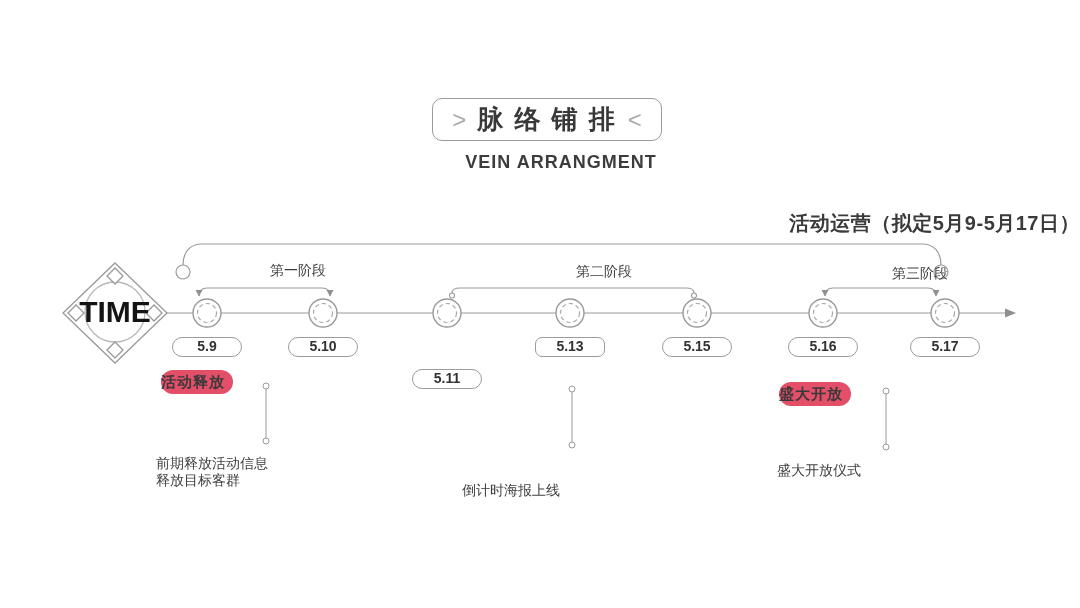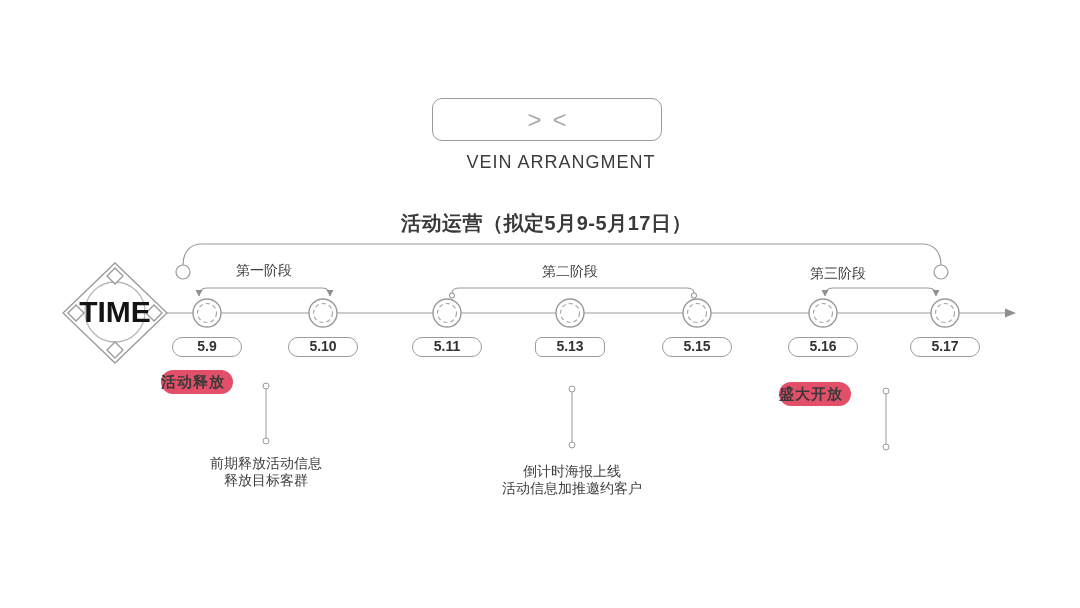--- a/index.html
+++ b/index.html
@@ -14,48 +14,48 @@
     position:absolute; left:432px; top:98px; width:230px; height:43px;
     border:1.5px solid #9b9b9b; border-radius:10px;
     display:flex; align-items:center; justify-content:center; gap:11px;
     background:#fff;
   }
   .title-decor { font-size:24px; color:#a9a9a9; font-weight:400; line-height:1; }
   .title-text  { font-size:26px; font-weight:700; color:#383838; letter-spacing:2px; white-space:nowrap; }
 
   .subtitle {
     position:absolute; left:0; right:0; top:152px; text-align:center;
-    font-size:18px; font-weight:400; color:#3c3c3c; letter-spacing:1px;padding-left:42px;
+    font-size:18px; font-weight:700; color:#3c3c3c; letter-spacing:1px;padding-left:42px;
   }
   .section-header {
-    position:absolute; left:13px; right:0; top:210px; text-align:center;
+    position:absolute; left:13px; right:0; top:210px; text-align:right;
     font-size:20px; font-weight:600; color:#3a3a3a; letter-spacing:0.5px;
   }
 
   .phase-label {
     position:absolute; transform:translate(-50%,-50%);
-    font-size:14px; color:#3d3d3d; white-space:nowrap;
+    font-size:14px; color:#3d3d3d; white-space:nowrap;margin-left:34px;
   }
   .time-label {
     position:absolute; left:115px; top:313px; transform:translate(-50%,-53%);
     font-size:30px; font-weight:800; color:#141414; white-space:nowrap;
   }
 
   .date-pill {
     position:absolute; top:337px; width:70px; height:20px;
     border:1.3px solid #9b9b9b; border-radius:11px; background:#fff;
     text-align:center; font-size:14px; font-weight:700; color:#323232; line-height:17px;
   }
   .milestone-pill {
     position:absolute; top:370px; width:72px; height:24px; border-radius:12px;
     text-align:left; font-size:15px; font-weight:700; color:#3a3a3a; line-height:24px;
     letter-spacing:1px;
   }
   .note {
-    position:absolute; width:220px; text-align:center;
+    position:absolute; width:220px; text-align:left;
     font-size:14px; color:#3f3f3f; line-height:17px; white-space:nowrap;
   }
   .note span { display:block; }
 </style>
 </head>
 <body>
 
 <div class="slide">
 
   <svg class="line-canvas" viewBox="0 0 1080 608">
@@ -137,45 +137,48 @@
     </g>
     <g stroke="#9a9a9a" fill="#ffffff" stroke-width="1">
       <line x1="886" y1="394" x2="886" y2="444"></line>
       <circle cx="886" cy="391" r="3"></circle>
       <circle cx="886" cy="447" r="3"></circle>
     </g>
   </svg>
 
   <div class="title-box">
     <span class="title-decor">&gt;</span>
+    <span class="title-text">脉 络 铺 排</span>
     <span class="title-decor">&lt;</span>
   </div>
   <div class="subtitle">VEIN ARRANGMENT</div>
 
   <div class="section-header">活动运营（拟定5月9-5月17日）</div>
 
   <div class="time-label">TIME</div>
 
   <div class="phase-label" style="left:264px; top:271px;">第一阶段</div>
   <div class="phase-label" style="left:570px; top:272px;">第二阶段</div>
-  <div class="phase-label" style="left:838px; top:274px;text-align:right;">第三阶段</div>
+  <div class="phase-label" style="left:886px; top:274px;text-align:right;">第三阶段</div>
 
   <div class="date-pill" style="left:172px;">5.9</div>
   <div class="date-pill" style="left:288px;">5.10</div>
-  <div class="date-pill" style="left:412px;">5.11</div>
+  <div class="date-pill" style="left:412px;margin-top:32px;">5.11</div>
   <div class="date-pill" style="left:535px;border-radius:7px;">5.13</div>
   <div class="date-pill" style="left:662px;">5.15</div>
   <div class="date-pill" style="left:788px;text-align:center;">5.16</div>
   <div class="date-pill" style="left:910px;">5.17</div>
 
   <div class="milestone-pill" style="left: 161px; background: rgb(227, 78, 104);">活动释放</div>
   <div class="milestone-pill" style="left: 779px; background: rgb(227, 78, 104); margin-top: 12px;">盛大开放</div>
 
   <div class="note" style="left:156px; top:455px;">
     <span>前期释放活动信息</span>
     <span>释放目标客群</span>
   </div>
-  <div class="note" style="left:462px; top:463px;">
+  <div class="note" style="left:462px; top:482px;">
     <span>倒计时海报上线</span>
-    <span>活动信息加推邀约客户</span>
+  </div>
+  <div class="note" style="left:777px; top:462px;">
+    <span>盛大开放仪式</span>
   </div>
 
 </div>
 
 </body></html>

